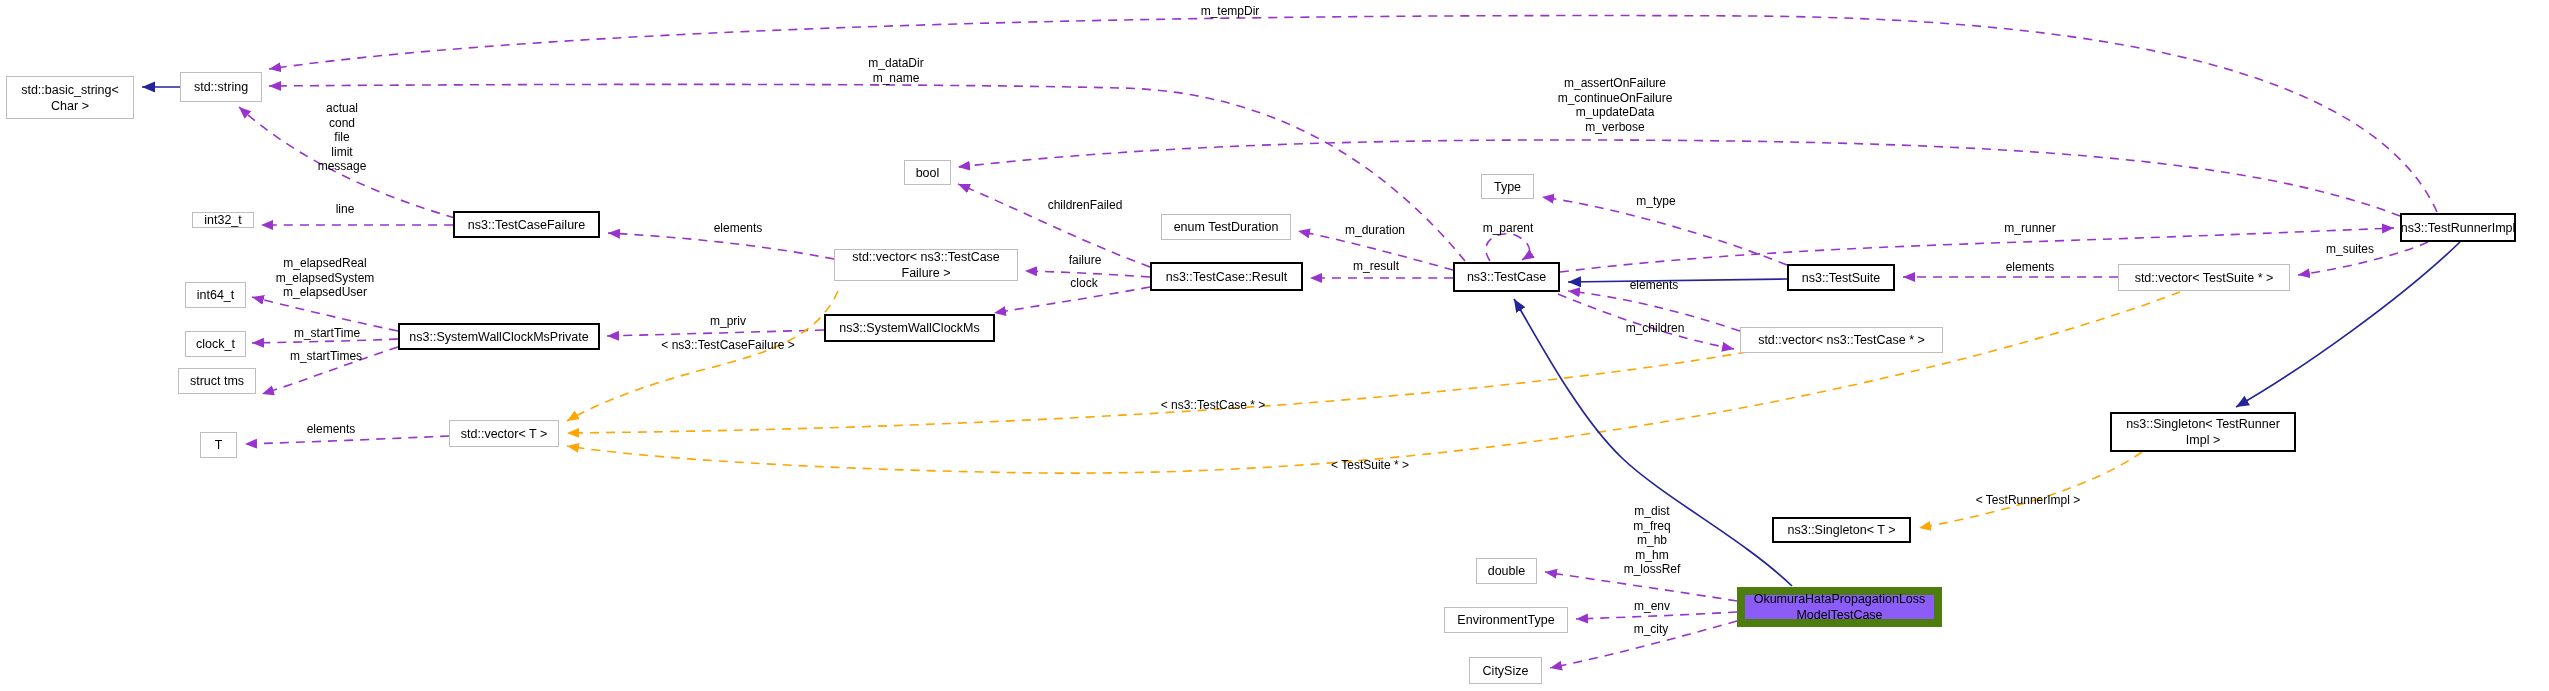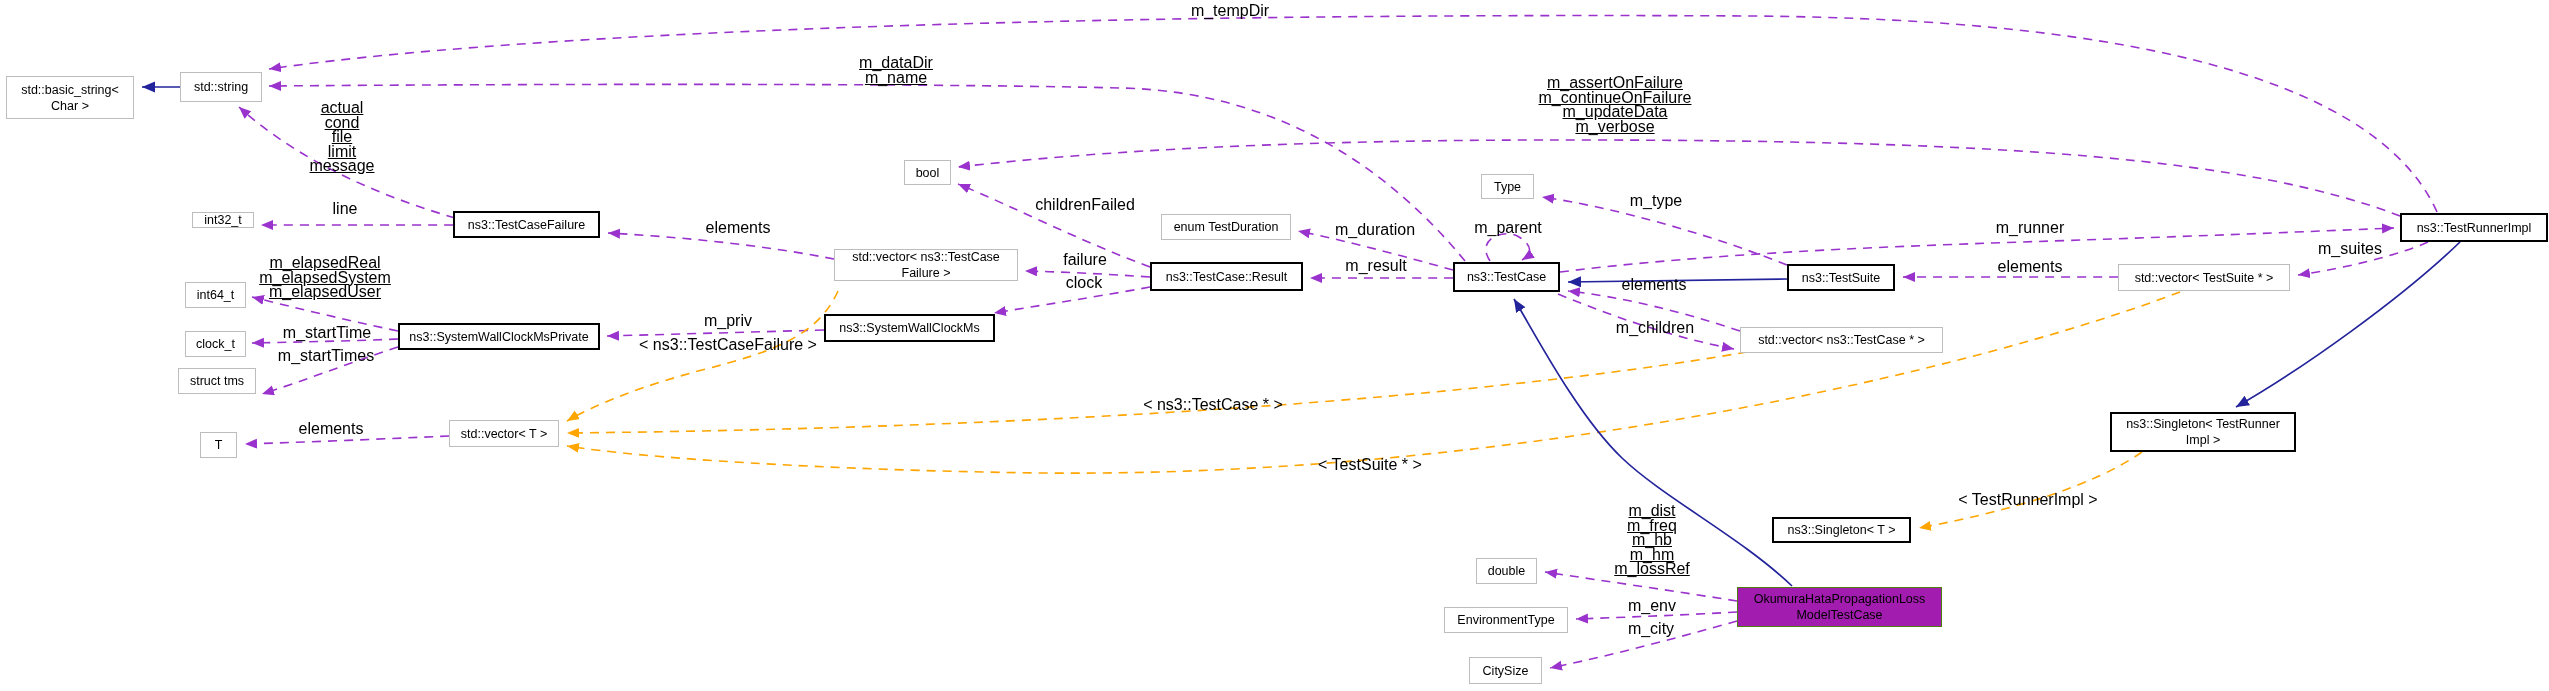--- a/index.html
+++ b/index.html
@@ -6,24 +6,24 @@
   #canvas{position:relative;width:2549px;height:691px;background:#ffffff;overflow:hidden;
           font-family:"Liberation Sans", sans-serif;}
   #edges{position:absolute;left:0;top:0;width:2549px;height:691px;}
   .pu{fill:none;stroke:#9a32cd;stroke-width:1.6;stroke-dasharray:9,7;}
   .or{fill:none;stroke:#ffa500;stroke-width:1.6;stroke-dasharray:9,7;}
   .nv{fill:none;stroke:#23239b;stroke-width:1.7;}
   .node{position:absolute;background:#ffffff;border:1px solid #bdbdbd;display:flex;
         flex-direction:column;align-items:center;justify-content:center;text-align:center;
         font-size:12.5px;line-height:1.28;color:#000;box-sizing:border-box;z-index:2;}
   .node.doc{border:2px solid #000000;}
-  .node.main{background:#a21caf;border:1px solid #4d7c0f;}
-  .elabel{position:absolute;transform:translateX(-50%);font-size:16px;color:#000;
+  .node.main{background:#8b5cf6;border:8px solid #4d7c0f;}
+  .elabel{position:absolute;transform:translateX(-50%);font-size:12px;color:#000;
           text-align:center;line-height:14.5px;white-space:nowrap;z-index:3;}
-  .elabel span{display:block;text-decoration:underline;}
+  .elabel span{display:block;}
 </style>
 </head>
 <body>
 
 <div id="canvas">
 
   <svg id="edges" viewBox="0 0 2549 691" xmlns="http://www.w3.org/2000/svg">
     <defs>
       <marker id="mpu" markerWidth="13" markerHeight="11" refX="12" refY="5" orient="auto" markerUnits="userSpaceOnUse">
         <path d="M0,0 L12,5 L0,10 z" fill="#9a32cd"></path>
@@ -129,21 +129,21 @@
   </div>
   <div class="node doc" style="left:1787px;top:264px;width:108px;height:27px">
     <span>ns3::TestSuite</span>
   </div>
   <div class="node" style="left:1740px;top:327px;width:203px;height:26px">
     <span>std::vector&lt; ns3::TestCase * &gt;</span>
   </div>
   <div class="node" style="left:2118px;top:264px;width:172px;height:27px">
     <span>std::vector&lt; TestSuite * &gt;</span>
   </div>
-  <div class="node doc" style="left:2400px;top:213px;width:148px;height:29px">
+  <div class="node doc" style="left:2400px;top:213px;width:116px;height:29px">
     <span>ns3::TestRunnerImpl</span>
   </div>
   <div class="node doc" style="left:2110px;top:412px;width:186px;height:40px">
     <span>ns3::Singleton&lt; TestRunner</span>
     <span>Impl &gt;</span>
   </div>
   <div class="node doc" style="left:1772px;top:517px;width:139px;height:26px">
     <span>ns3::Singleton&lt; T &gt;</span>
   </div>
   <div class="node" style="left:1476px;top:558px;width:61px;height:26px">

